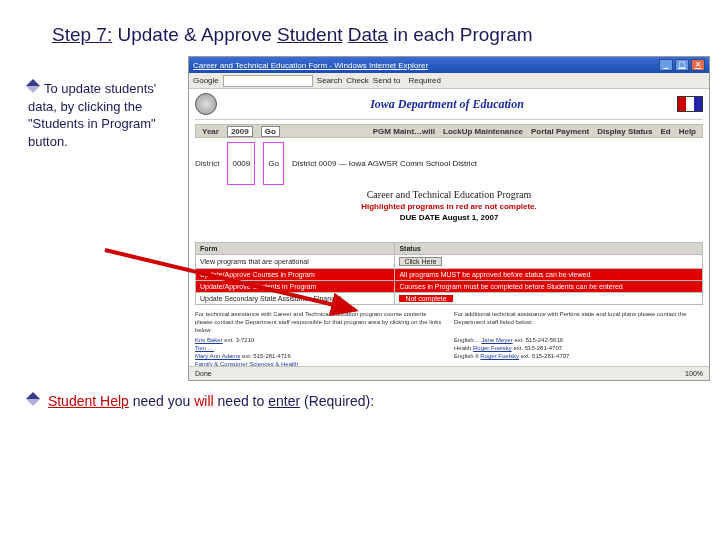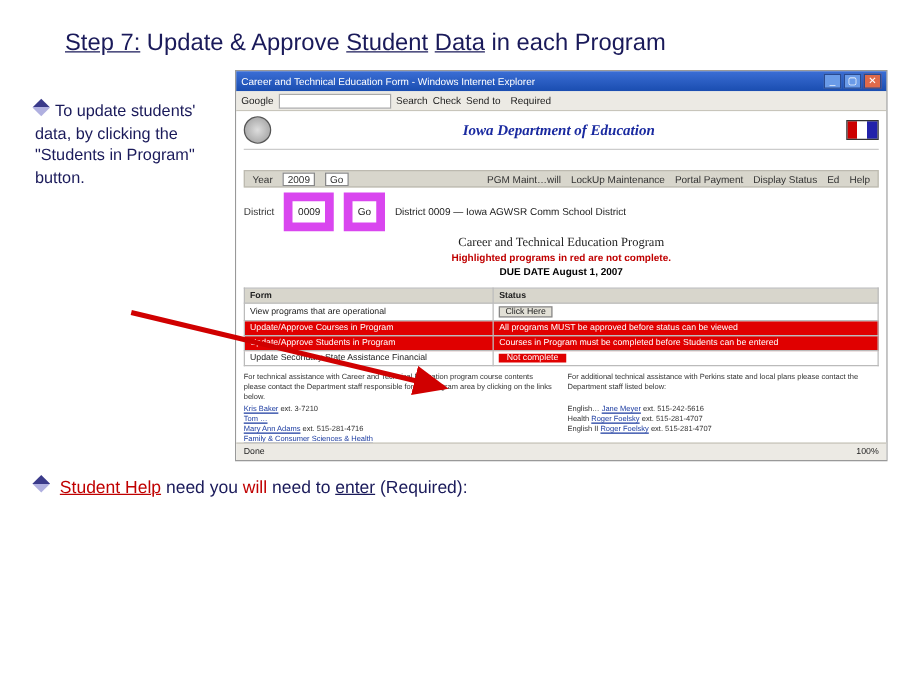--- a/index.html
+++ b/index.html
@@ -46,20 +46,21 @@
     position: relative;
   }
   
   .win-title {
     background: linear-gradient(#3b6ed5,#1a4db0);
     color: #fff;
     height: 16px;
     display: flex; align-items: center;
     padding: 0 4px;
     font-size: 8px;
+    text-decoration: underline;
   }
   .win-title .spacer { flex: 1; }
   .win-btn { width: 14px; height: 12px; background: #6a9be8; margin-left: 2px; border: 1px solid #2a4a90; text-align:center; line-height:10px;}
   .win-btn.close { background: #e06a4a; }
   .addr-row, .tool-row {
     background: #eceae4;
     height: 16px;
     border-bottom: 1px solid #c8c5bb;
     display: flex; align-items: center;
     padding: 0 4px; gap: 4px;
@@ -72,32 +73,33 @@
     padding: 4px 6px;
   }
   .doe-header {
     display: flex; align-items: center; gap: 6px;
     border-bottom: 1px solid #ccc; padding-bottom: 4px;
   }
   .seal { width: 22px; height: 22px; border: 1px solid #555; border-radius: 50%; background: radial-gradient(#ddd,#999);}
   .doe-title { flex:1; text-align:center; color:#1a2aa0; font-weight:bold; font-style:italic; font-size:12px; font-family: 'Times New Roman', serif; }
   .flag { width: 26px; height: 16px; background: linear-gradient(to right,#c00 33%,#fff 33% 66%,#22a 66%); border:1px solid #333;}
   .gray-bar {
-    background: #d8d6cc; height: 14px; margin-top: 16px;
+    background: #d8d6cc; height: 14px; margin-top: 4px;
     display: flex; align-items: center; gap: 8px; padding: 0 6px;
     border: 1px solid #bdbab0;
+    font-weight: bold;
   }
   .gray-bar span { color:#333; }
   .gray-bar .rbox { background:#fff; border:1px solid #888; padding:0 3px;}
   .district-row { display:flex; gap:8px; margin:4px 0; align-items:center;}
   .district-row .lbl { color:#333;}
-  .district-row .val { background:#fff; border:7px solid #d946ef; padding:4px 4px;}
+  .district-row .val { background:#fff; border:1px solid #d946ef; padding:16px 4px;}
   .cte-heading { text-align:center; font-family:'Times New Roman',serif; font-size:10px; margin:2px 0;}
   .red-note { text-align:center; color:#c00000; font-weight:bold; font-size:8px;}
-  .due-note { text-align:center; color:#000; font-weight:bold; font-size:8px; margin:2px 0 8px;}
+  .due-note { text-align:center; color:#000; font-weight:bold; font-size:8px; margin:2px 0 20px;}
   table.forms { width:100%; border-collapse:collapse; font-size:7px;}
   table.forms th { background:#d8d6cc; text-align:left; padding:2px 4px; border:1px solid #bbb;}
   table.forms td { padding:2px 4px; border:1px solid #bbb; background:#fff;}
   table.forms tr.redrow td { background:#e00000; color:#fff;}
   .status-btn { background:#e2e0d6; border:1px solid #888; padding:0 4px; display:inline-block;}
   .notcomp { background:#e00000; color:#fff; padding:0 6px; display:inline-block;}
   .foot-block { margin-top:6px; font-size:6px; color:#333; line-height:1.3;}
   .foot-block .two-col { display:flex; gap:10px;}
   .foot-block .col { flex:1;}
   .foot-block a { color:#1a3aa0; text-decoration:underline;}

